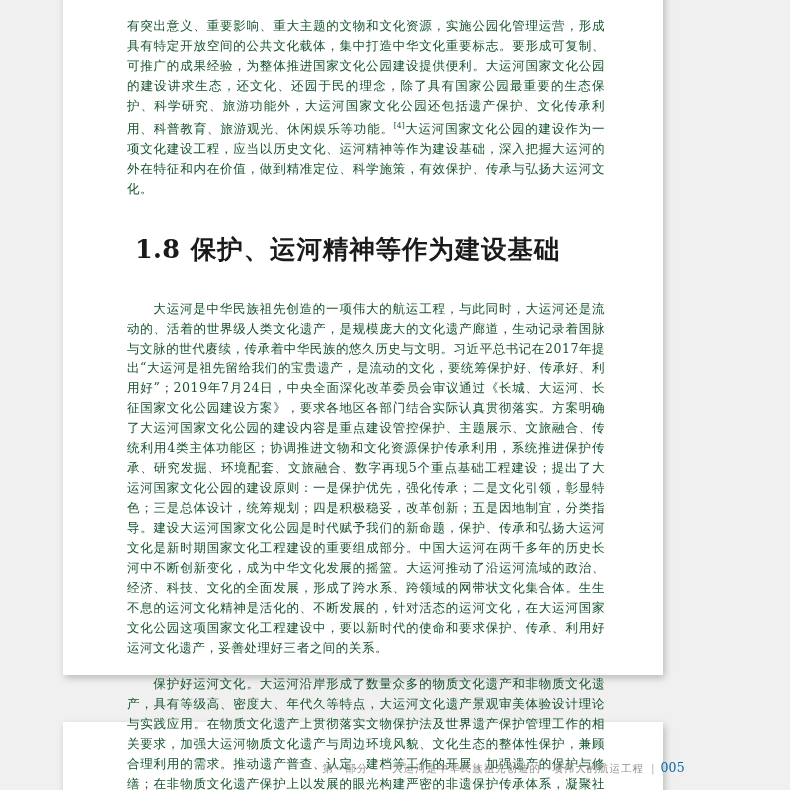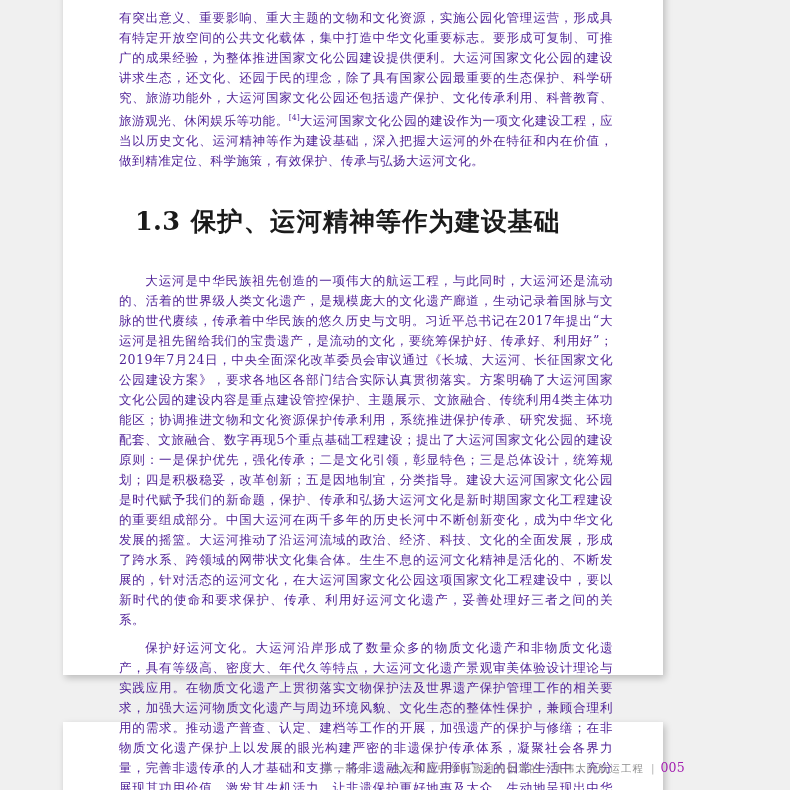--- a/index.html
+++ b/index.html
@@ -36,24 +36,24 @@
 
   
   .page-body {
     position: absolute;
     left: 48px;
     top: 14px;
     width: 510px;
   }
 
   .para {
-    margin: 8px;
+    margin: 16px;
     font-size: 12.55px;
     line-height: 19.95px;
-    color: #4c1d95;
+    color: #14532d;
     text-align: justify;
     text-justify: inter-character;
     letter-spacing: 0.04em;
     word-break: break-all;
   }
   .para.indent {
     text-indent: 2.1em;
   }
   .para .sup {
     font-size: 0.62em;
@@ -98,39 +98,39 @@
     font-family: "DejaVu Sans", "Liberation Sans", sans-serif;
     white-space: nowrap;
   }
   .footer .sep {
     margin: 0 5px 0 7px;
     color: #b3b3b3;
   }
   .footer .folio {
     font-family: "DejaVu Serif", "Liberation Serif", serif;
     font-size: 12.5px;
-    color: #a21caf;
+    color: #0369a1;
     letter-spacing: 0.02em;
   }
   .footer .part {
     margin-right: 24px;
   }
 </style>
 </head>
 <body>
 
 <div class="sheet" id="sheet-bottom"></div>
 
 <div class="sheet" id="sheet-top">
   <div class="page-body">
 
     <p class="para"><span>有突出意义、重要影响、重大主题的文物和文化资源，实施公园化管理运营，形成具有特定开放空间的公共文化载体，集中打造中华文化重要标志。要形成可复制、可推广的成果经验，为整体推进国家文化公园建设提供便利。大运河国家文化公园的建设讲求生态，还文化、还园于民的理念，除了具有国家公园最重要的生态保护、科学研究、旅游功能外，大运河国家文化公园还包括遗产保护、文化传承利用、科普教育、旅游观光、休闲娱乐等功能。</span><span class="sup">[4]</span><span>大运河国家文化公园的建设作为一项文化建设工程，应当以历史文化、运河精神等作为建设基础，深入把握大运河的外在特征和内在价值，做到精准定位、科学施策，有效保护、传承与弘扬大运河文化。</span></p>
 
     <div class="heading-wrap">
-      <h2 class="section-heading"><span class="heading-num">1.3</span><span>保护、运河精神等作为建设基础</span></h2>
+      <h2 class="section-heading"><span class="heading-num">1.8</span><span>保护、运河精神等作为建设基础</span></h2>
     </div>
 
     <p class="para indent">大运河是中华民族祖先创造的一项伟大的航运工程，与此同时，大运河还是流动的、活着的世界级人类文化遗产，是规模庞大的文化遗产廊道，生动记录着国脉与文脉的世代赓续，传承着中华民族的悠久历史与文明。习近平总书记在2017年提出“大运河是祖先留给我们的宝贵遗产，是流动的文化，要统筹保护好、传承好、利用好”；2019年7月24日，中央全面深化改革委员会审议通过《长城、大运河、长征国家文化公园建设方案》，要求各地区各部门结合实际认真贯彻落实。方案明确了大运河国家文化公园的建设内容是重点建设管控保护、主题展示、文旅融合、传统利用4类主体功能区；协调推进文物和文化资源保护传承利用，系统推进保护传承、研究发掘、环境配套、文旅融合、数字再现5个重点基础工程建设；提出了大运河国家文化公园的建设原则：一是保护优先，强化传承；二是文化引领，彰显特色；三是总体设计，统筹规划；四是积极稳妥，改革创新；五是因地制宜，分类指导。建设大运河国家文化公园是时代赋予我们的新命题，保护、传承和弘扬大运河文化是新时期国家文化工程建设的重要组成部分。中国大运河在两千多年的历史长河中不断创新变化，成为中华文化发展的摇篮。大运河推动了沿运河流域的政治、经济、科技、文化的全面发展，形成了跨水系、跨领域的网带状文化集合体。生生不息的运河文化精神是活化的、不断发展的，针对活态的运河文化，在大运河国家文化公园这项国家文化工程建设中，要以新时代的使命和要求保护、传承、利用好运河文化遗产，妥善处理好三者之间的关系。</p>
 
     <p class="para indent">保护好运河文化。大运河沿岸形成了数量众多的物质文化遗产和非物质文化遗产，具有等级高、密度大、年代久等特点，大运河文化遗产景观审美体验设计理论与实践应用。在物质文化遗产上贯彻落实文物保护法及世界遗产保护管理工作的相关要求，加强大运河物质文化遗产与周边环境风貌、文化生态的整体性保护，兼顾合理利用的需求。推动遗产普查、认定、建档等工作的开展，加强遗产的保护与修缮；在非物质文化遗产保护上以发展的眼光构建严密的非遗保护传承体系，凝聚社会各界力量，完善非遗传承的人才基础和支撑，将非遗融入和应用到广泛的日常生活中，充分展现其功用价值、激发其生机活力，让非遗保护更好地惠及大众，生动地呈现出中华文</p>
 
   </div>
 </div>
 
 <div class="footer">

